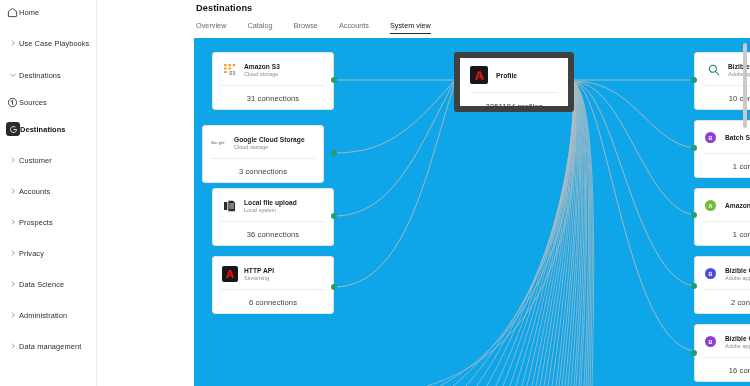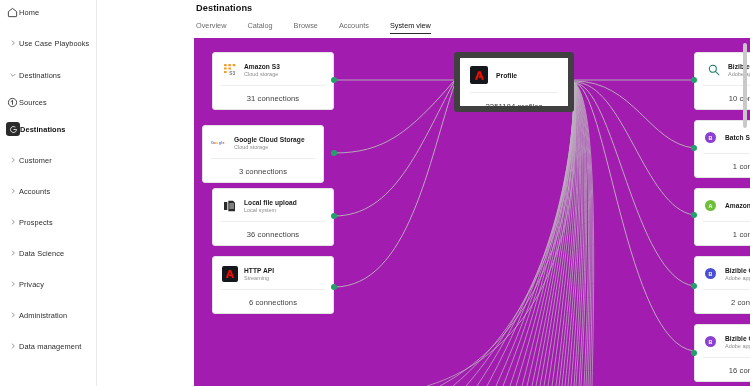--- a/index.html
+++ b/index.html
@@ -51,21 +51,21 @@
   }
   .tab{
     font-size:7.3px;color:#6b6b6b;padding-bottom:3px;cursor:pointer;white-space:nowrap;
     border-bottom:1.5px solid transparent;
   }
   .tab.active{color:#111;border-bottom:1.5px solid #2b2b2b;}
 
   
   .canvas{
     position:absolute;left:97px;top:38px;right:0;bottom:0;
-    background:#a21caf;overflow:hidden;
+    background:#0ea5e9;overflow:hidden;
   }
   .edges{position:absolute;left:0;top:0;width:653px;height:348px;}
 
   .card{
     position:absolute;background:#ffffff;border:1px solid #e3e3e3;border-radius:3px;
     box-sizing:border-box;box-shadow:0 0 0 rgba(0,0,0,0);
   }
   .card .row{
     display:flex;align-items:center;gap:6px;padding:7px 8px 6px 8px;height:32px;
     box-sizing:border-box;
@@ -195,30 +195,30 @@
       </span>
       <span class="lbl">Prospects</span>
     </div>
 
     <div class="nav-item indent" style="margin-top:7px">
       <span class="ico">
         <svg width="8" height="8" viewBox="0 0 24 24" fill="none" stroke="#555" stroke-width="2.4">
             <path d="M9 5l7 7-7 7"></path>
           </svg>
       </span>
+      <span class="lbl">Privacy</span>
+    </div>
+
+    <div class="nav-item indent" style="margin-top:7px">
+      <span class="ico">
+        <svg width="8" height="8" viewBox="0 0 24 24" fill="none" stroke="#555" stroke-width="2.4">
+            <path d="M9 5l7 7-7 7"></path>
+          </svg>
+      </span>
       <span class="lbl">Data Science</span>
-    </div>
-
-    <div class="nav-item indent" style="margin-top:7px">
-      <span class="ico">
-        <svg width="8" height="8" viewBox="0 0 24 24" fill="none" stroke="#555" stroke-width="2.4">
-            <path d="M9 5l7 7-7 7"></path>
-          </svg>
-      </span>
-      <span class="lbl">Privacy</span>
     </div>
 
     <div class="nav-item indent" style="margin-top:7px">
       <span class="ico">
         <svg width="8" height="8" viewBox="0 0 24 24" fill="none" stroke="#555" stroke-width="2.4">
             <path d="M9 5l7 7-7 7"></path>
           </svg>
       </span>
       <span class="lbl">Administration</span>
     </div>

